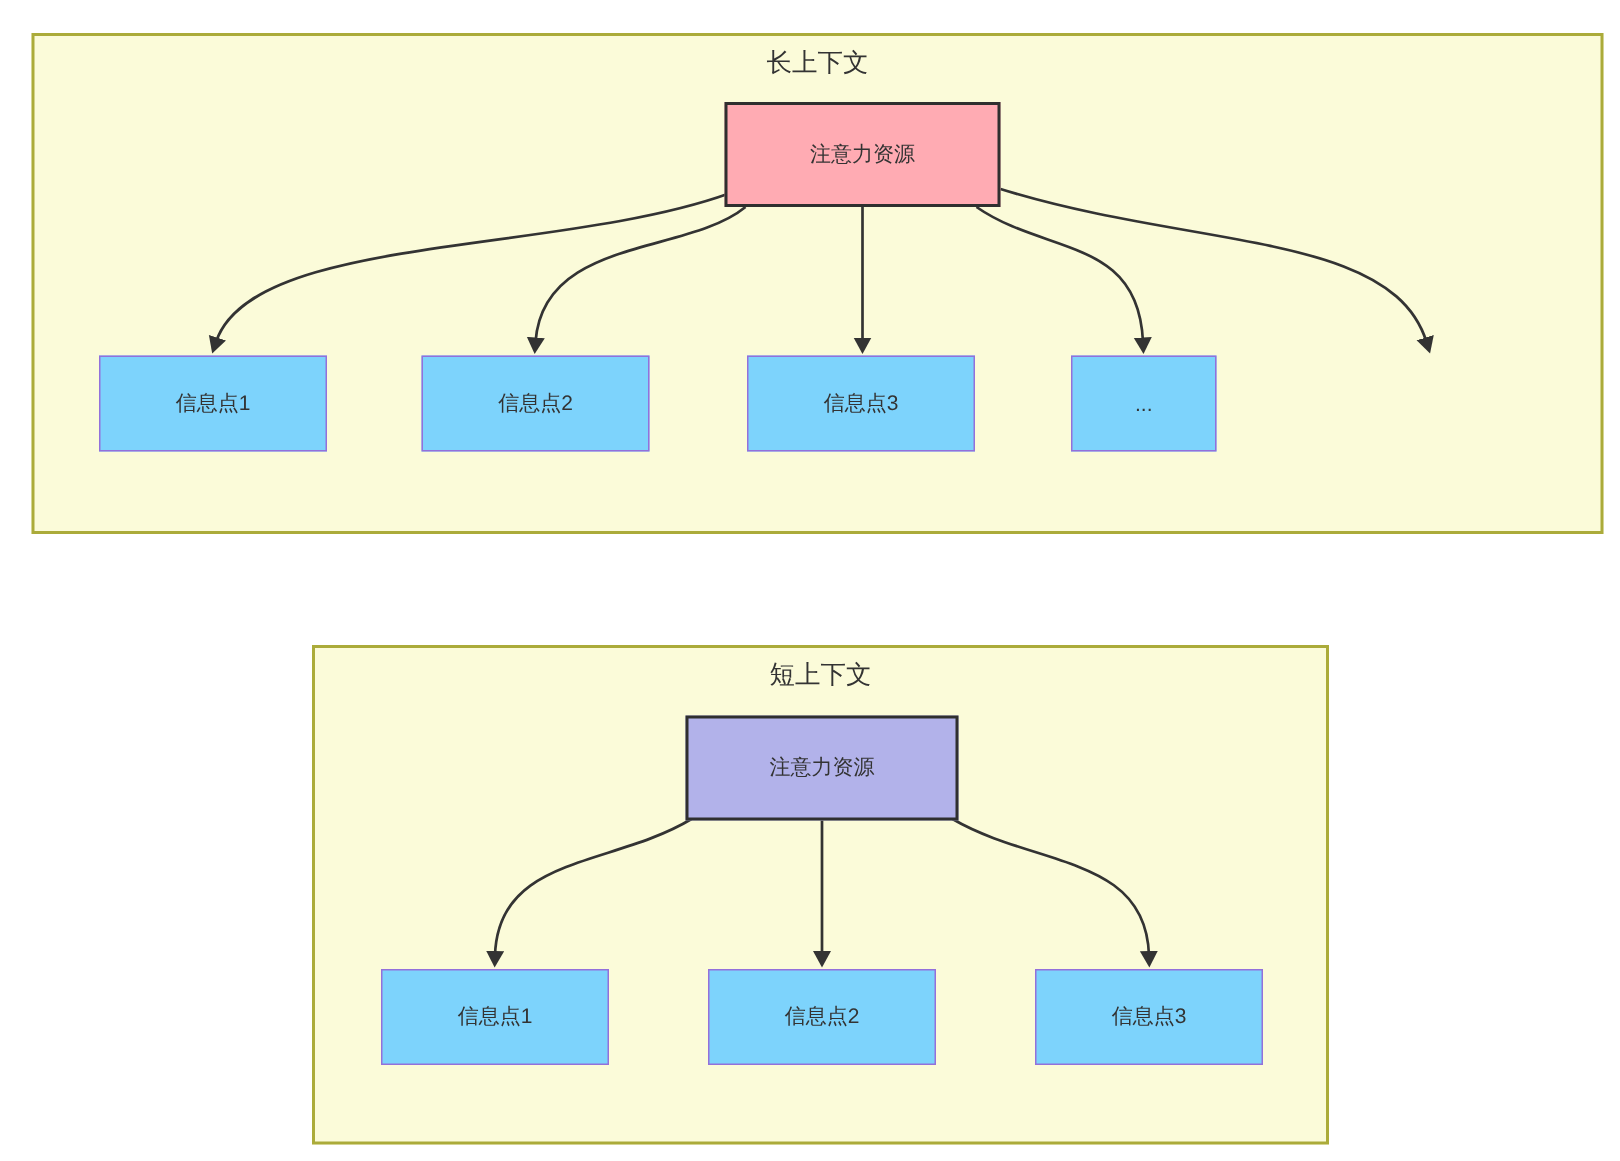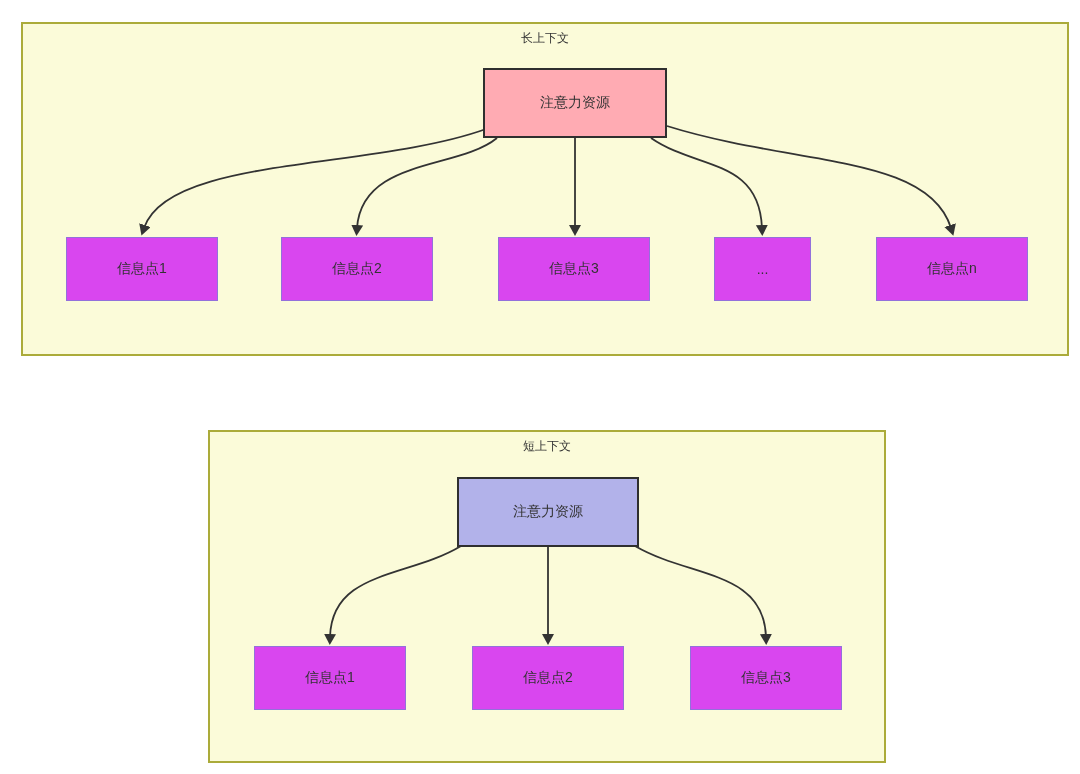--- a/index.html
+++ b/index.html
@@ -21,40 +21,40 @@
     background: #fbfbd9;
     border: 2px solid #abab3a;
     box-sizing: border-box;
   }
   .panel-title {
     position: absolute;
     top: 6px;
     left: 0;
     width: 100%;
     text-align: center;
-    font-size: 12px;
+    font-size: 17px;
     font-weight: 400;
     color: #333333;
   }
   .node {
     position: absolute;
     box-sizing: border-box;
     display: flex;
     align-items: center;
     justify-content: center;
     font-size: 14px;
     color: #333333;
   }
   .attention {
     border: 2px solid #2f2f2f;
   }
   .attention-long { background: #ffabb3; }
   .attention-short { background: #b2b2ea; }
   .info {
-    background: #d946ef;
+    background: #7dd3fc;
     border: 1.5px solid #9370db;
   }
   .arrows {
     position: absolute;
     left: 0;
     top: 0;
     pointer-events: none;
   }
 </style>
 </head>
@@ -88,21 +88,20 @@
       <path d="M 635 546 C 690 578, 764 570, 766 637" marker-end="url(#arrowhead)"></path>
     </g>
   </svg>
 
   <div class="node attention attention-long" style="left:483px; top:68px; width:184px; height:70px;">注意力资源</div>
 
   <div class="node info" style="left:66px; top:237px; width:152px; height:64px;">信息点1</div>
   <div class="node info" style="left:281px; top:237px; width:152px; height:64px;">信息点2</div>
   <div class="node info" style="left:498px; top:237px; width:152px; height:64px;">信息点3</div>
   <div class="node info" style="left:714px; top:237px; width:97px; height:64px;">...</div>
-  <div class="node info" style="left:876px; top:237px; width:152px; height:64px;">信息点n</div>
 
   <div class="node attention attention-short" style="left:457px; top:477px; width:182px; height:70px;">注意力资源</div>
 
   <div class="node info" style="left:254px; top:646px; width:152px; height:64px;">信息点1</div>
   <div class="node info" style="left:472px; top:646px; width:152px; height:64px;">信息点2</div>
   <div class="node info" style="left:690px; top:646px; width:152px; height:64px;">信息点3</div>
 
 </div>
 
 </body></html>

